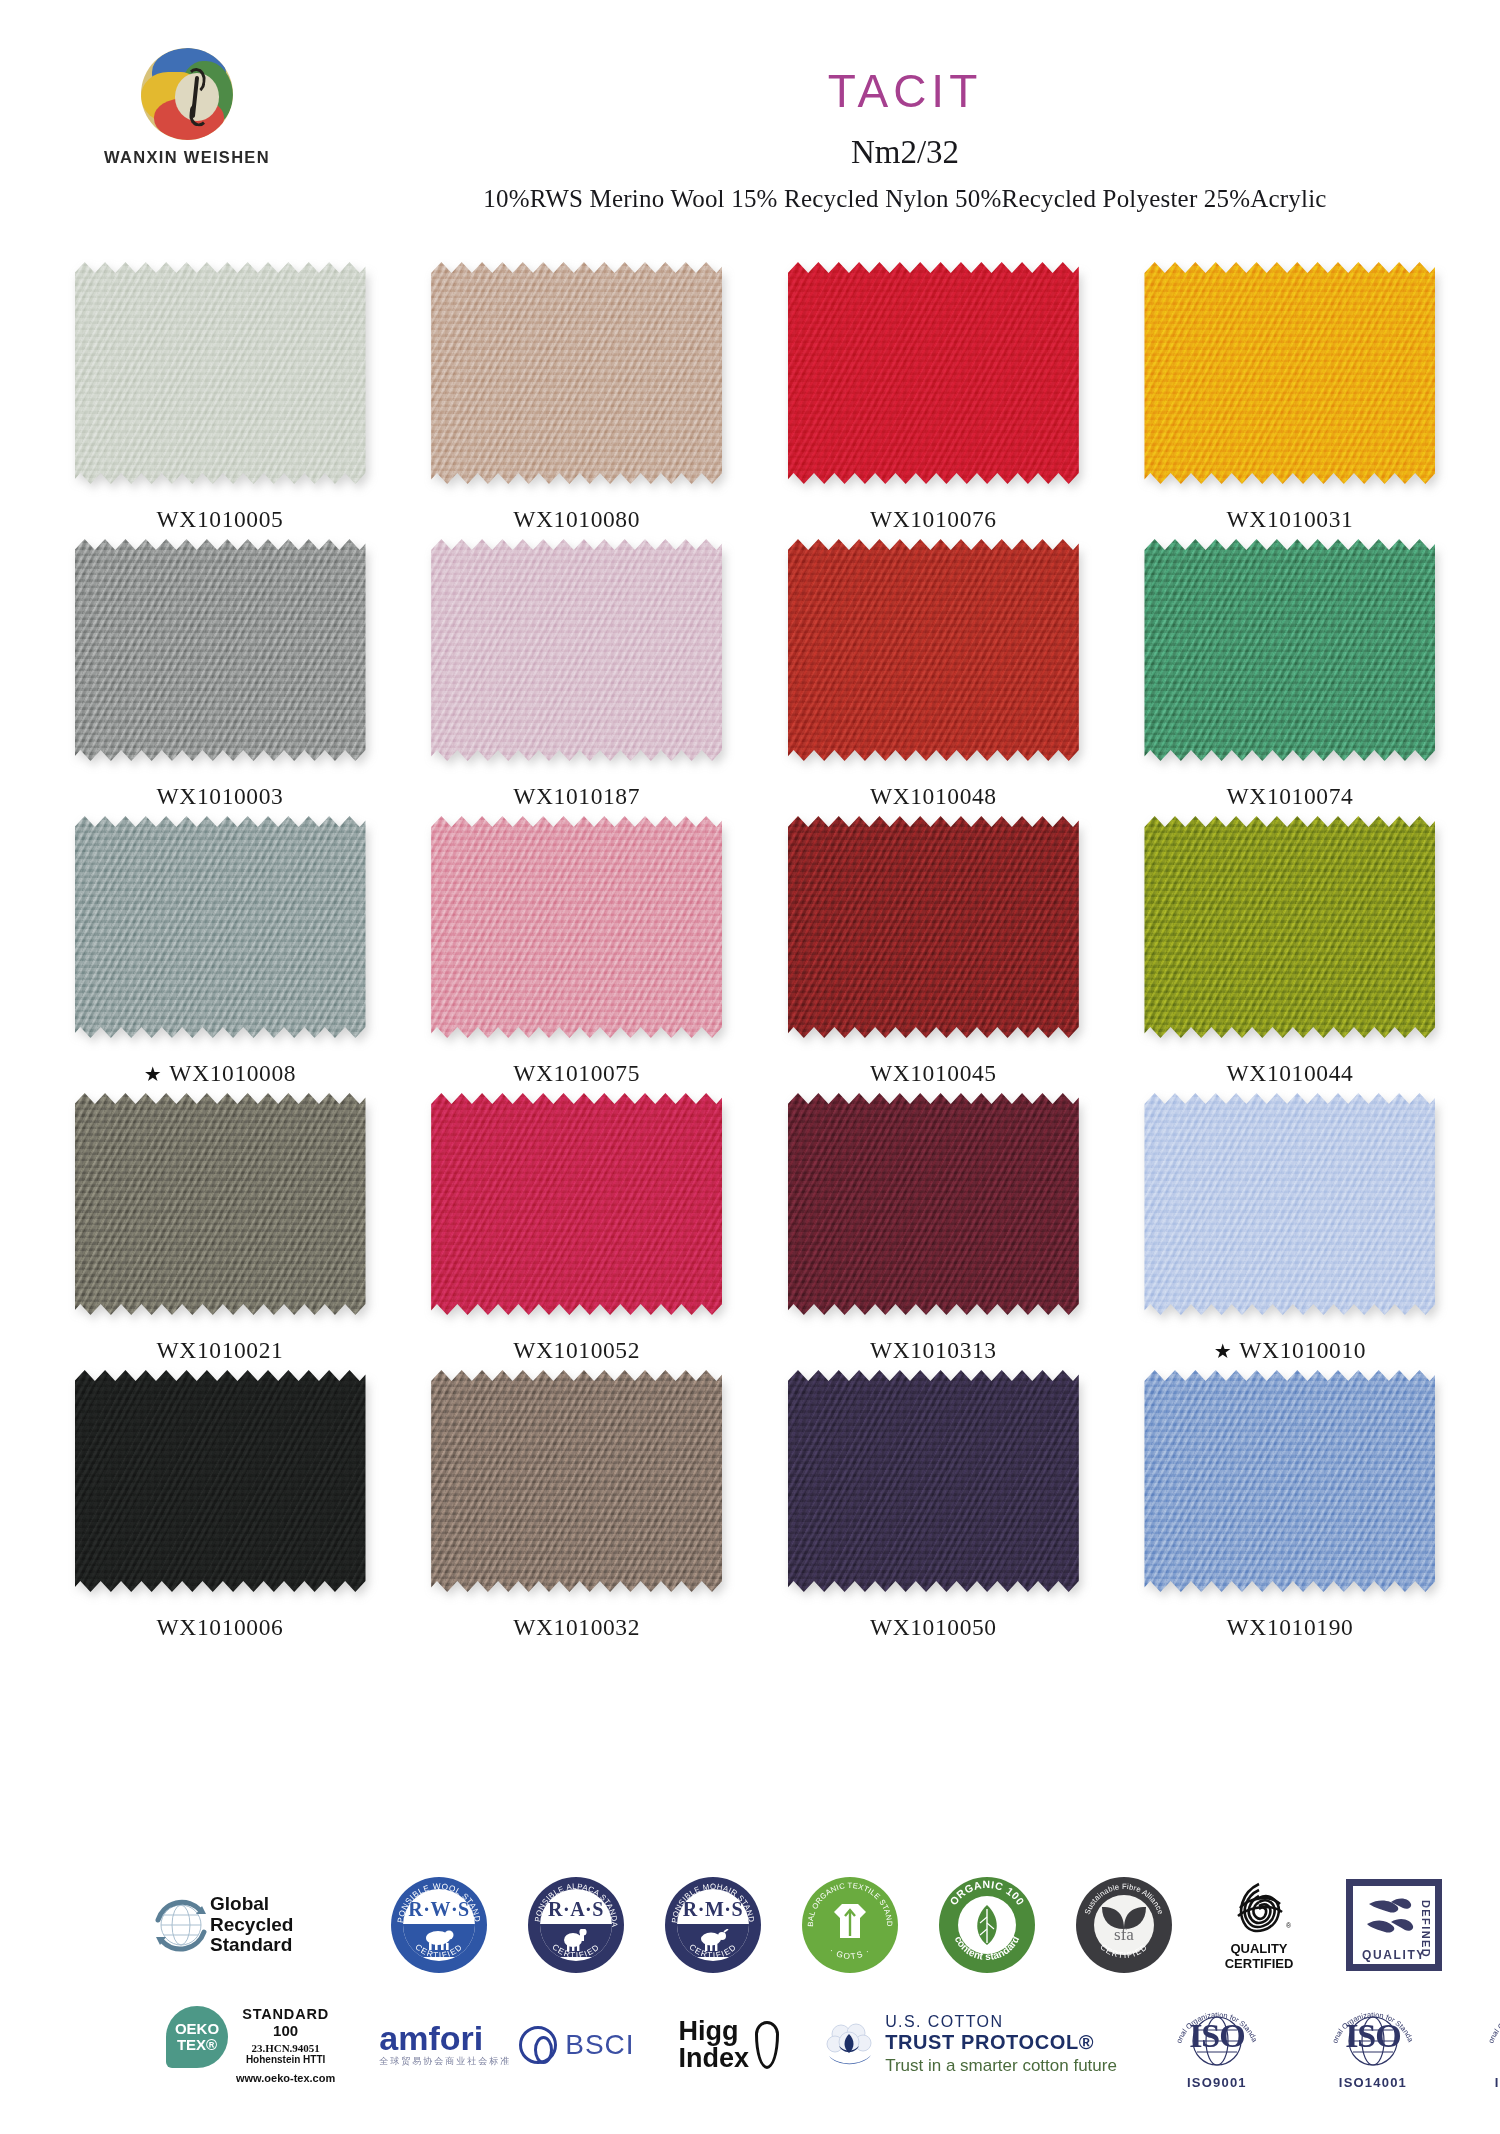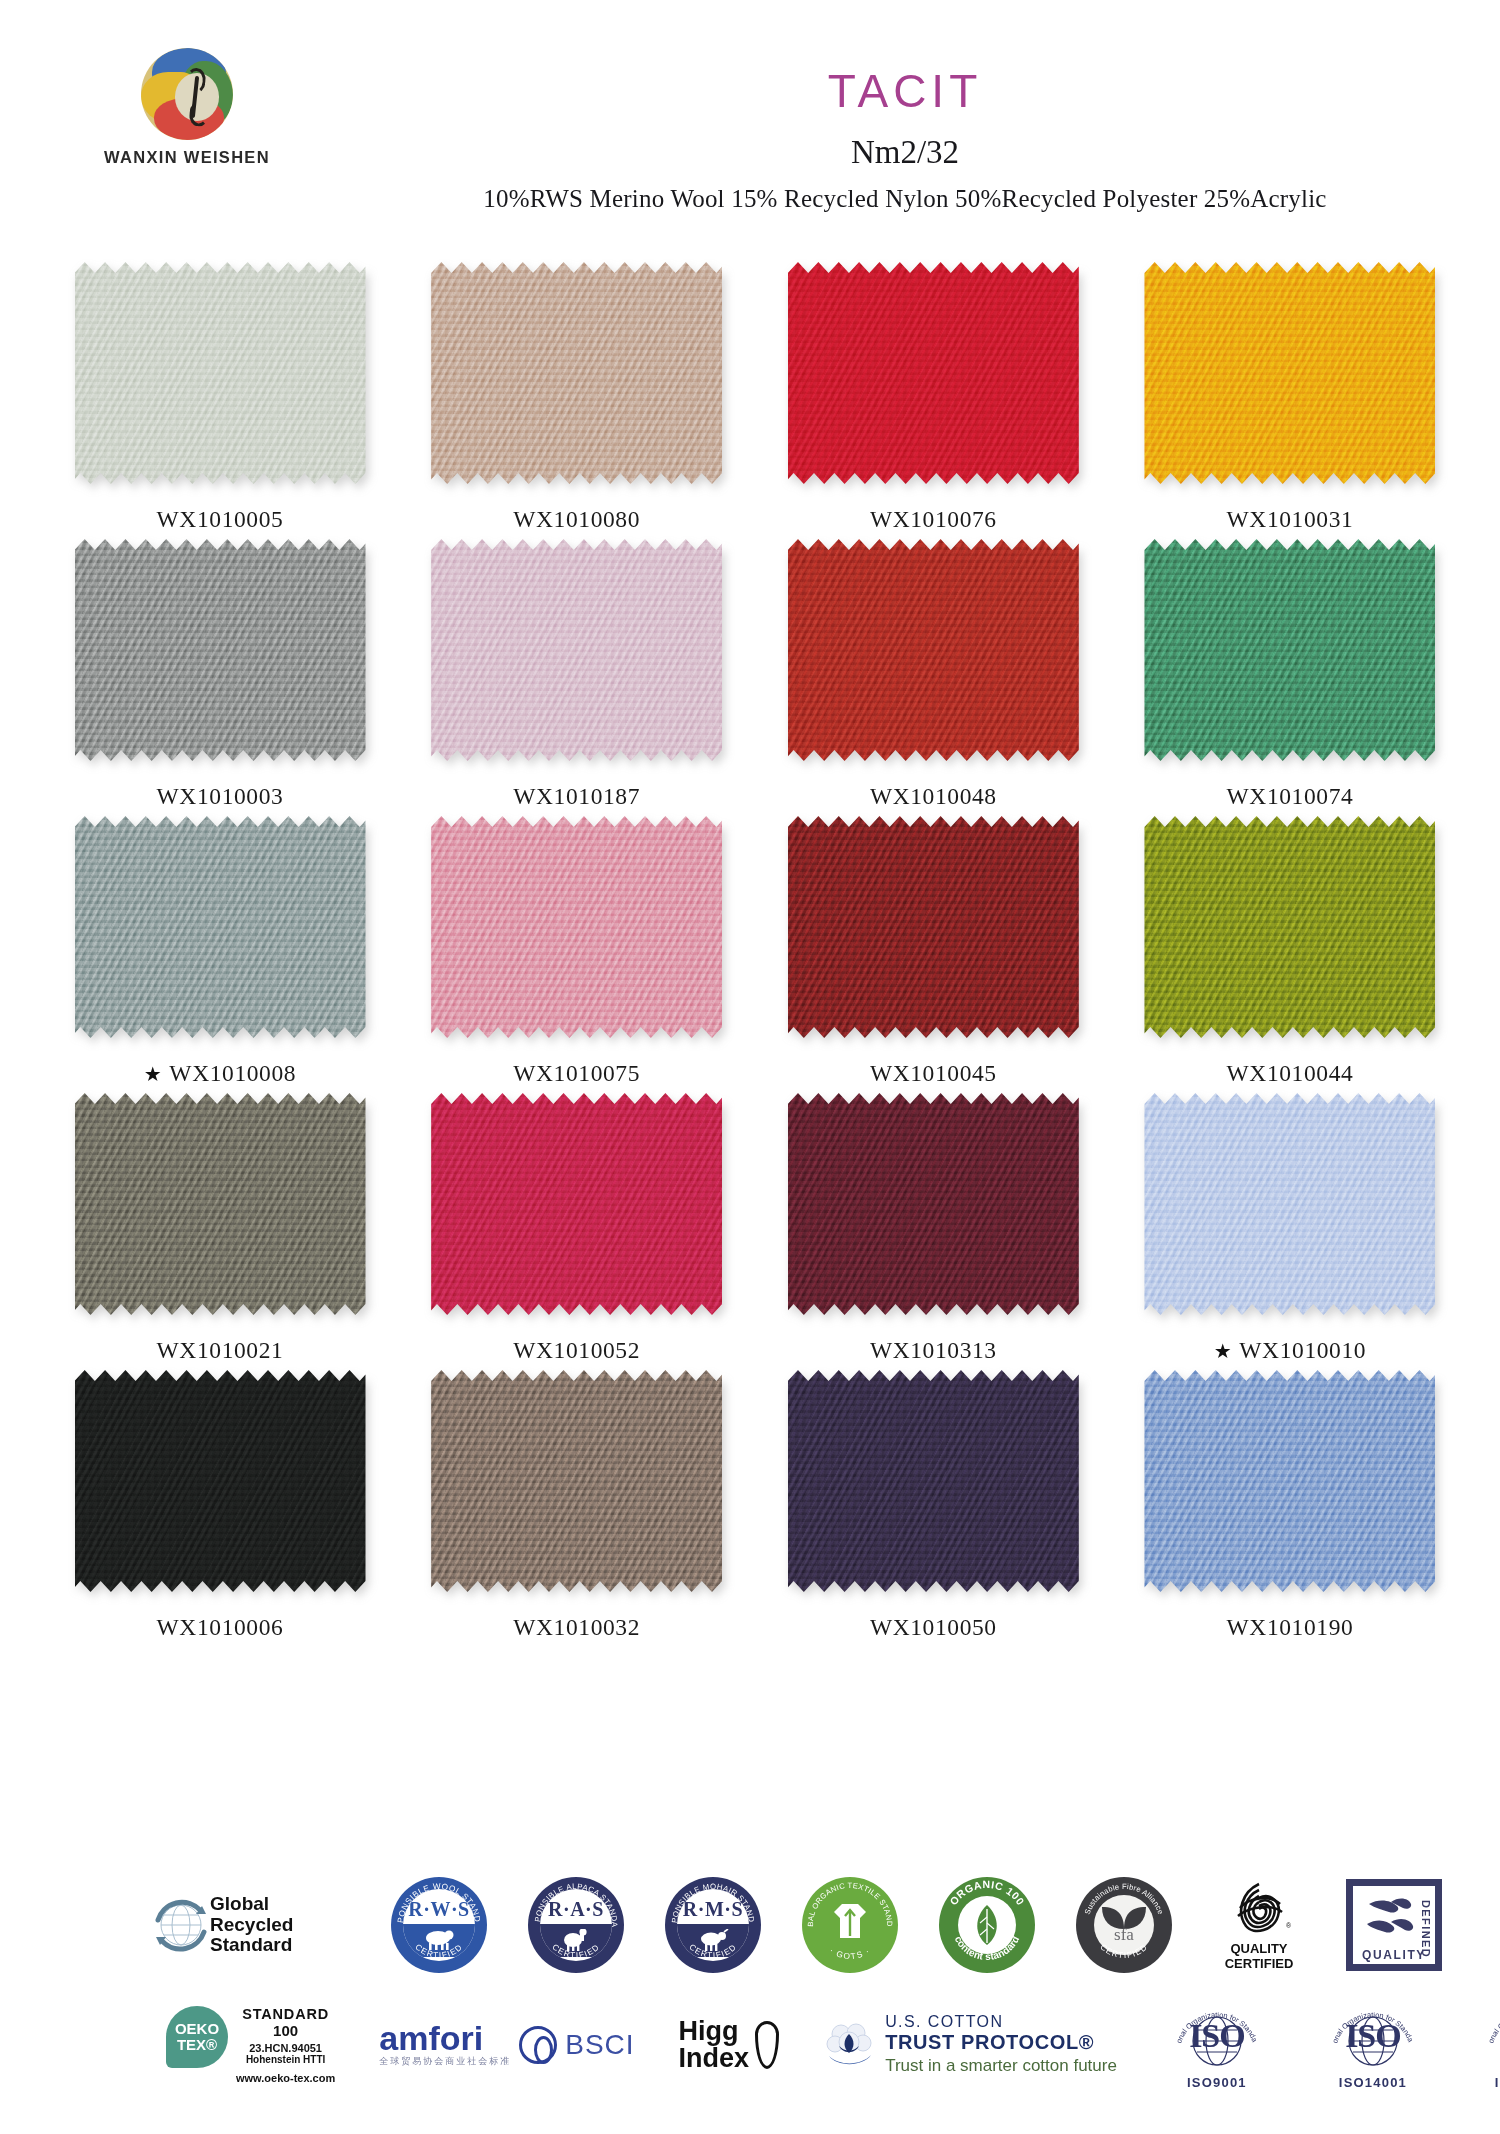--- a/index.html
+++ b/index.html
@@ -305,21 +305,21 @@
     color:#fff;
     display:flex; flex-direction:column;
     align-items:center; justify-content:center;
     font-family:"Liberation Sans", sans-serif;
     font-weight:bold; font-size:15px; line-height:1.02;
     flex:0 0 auto;
   }
   .oeko-meta { font-family:"Liberation Sans", sans-serif; color:#111; }
   .oeko-std  { font-size:14.5px; font-weight:bold; letter-spacing:0.8px; text-align:center;}
   .oeko-100  { font-size:15px; font-weight:bold; text-align:center; }
-  .oeko-code { font-size:11px; font-weight:bold; margin-top:3px; text-align:center;}
+  .oeko-code { font-size:11px; font-weight:bold; margin-top:3px; text-align:center;font-family:Liberation Serif, serif;}
   .oeko-inst { font-size:10px; font-weight:bold; text-align:center;}
   .oeko-url  { font-size:11px; font-weight:bold; margin-top:7px; }
 
   .amfori { display:flex; align-items:center; gap:8px; flex:0 0 auto; }
   .amfori-word {
     font-family:"Liberation Sans", sans-serif;
     font-weight:bold; font-size:34px; color:#2b3f96; line-height:1;
   }
   .amfori-sub { font-size:9px; color:#7a7f9e; letter-spacing:2px; }
   .amfori-mark {

